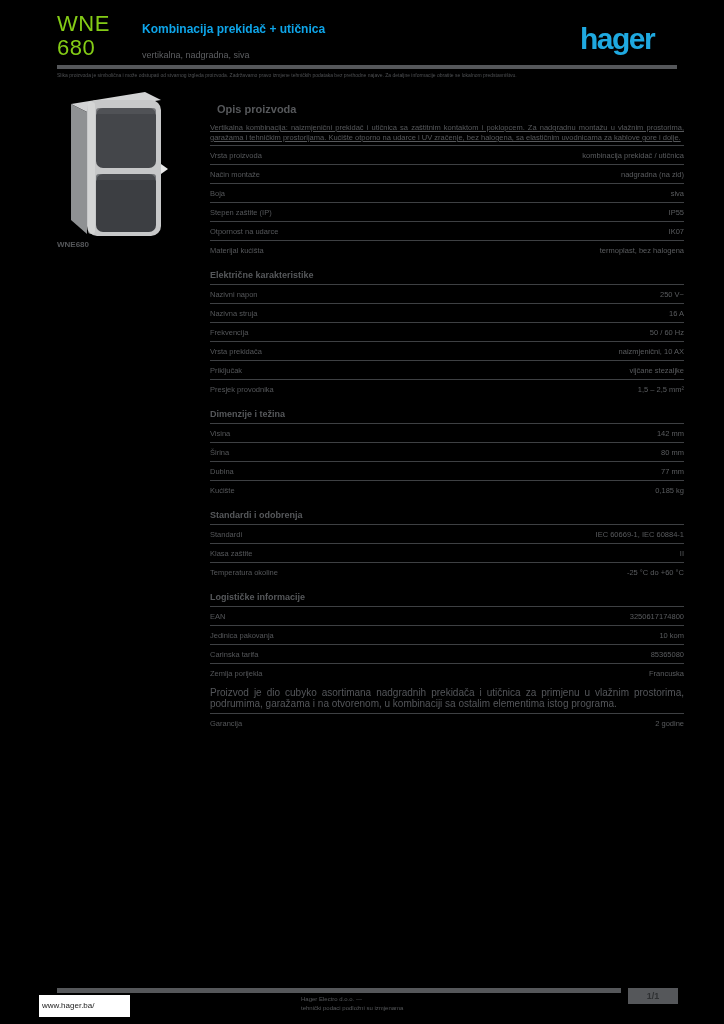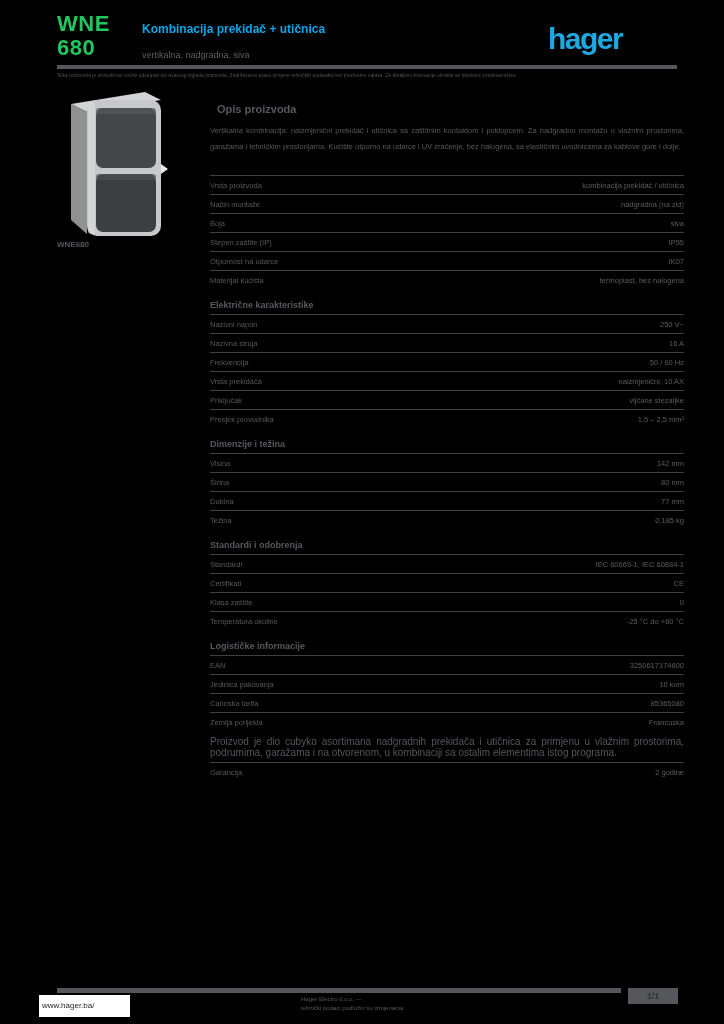--- a/index.html
+++ b/index.html
@@ -5,28 +5,28 @@
   html,body{margin:0;padding:0;}
   body{
     width:724px;height:1024px;position:relative;overflow:hidden;
     background:#000000;
     font-family:"Liberation Sans", sans-serif;
     color:#56585B;
   }
   
   .hdr-ref{
     position:absolute;left:57px;top:12px;width:84px;
-    font-size:22px;font-weight:bold;line-height:24px;letter-spacing:.5px;
-    color:#22c55e;word-wrap:break-word;
+    font-size:22px;font-weight:normal;line-height:24px;letter-spacing:.5px;
+    color:#84cc16;word-wrap:break-word;
   }
   .hdr-titles{position:absolute;left:142px;top:22px;width:260px;}
   .hdr-title{font-size:12px;font-weight:bold;color:#0ea5e9;line-height:14px;}
   .hdr-subtitle{font-size:9px;color:#5D5F62;margin-top:14px;line-height:11px;}
   .logo{
-    position:absolute;left:548px;top:22px;width:92px;
+    position:absolute;left:580px;top:22px;width:92px;
     font-size:30px;font-weight:800;letter-spacing:-1.5px;
     color:#1FA9E0;line-height:34px;
   }
   .hdr-rule{position:absolute;left:57px;top:65px;width:620px;height:4px;background:#55575A;}
   .disclaimer{
     position:absolute;left:57px;top:72px;width:620px;height:8px;
     font-size:5px;line-height:7px;color:#4E5053;
     white-space:nowrap;overflow:hidden;
   }
   
@@ -39,22 +39,22 @@
   .main{position:absolute;left:210px;top:90px;width:474px;}
   .section-heading{
     font-size:11px;font-weight:bold;color:#56585B;
     margin:12px 0 7px 7px;line-height:14px;
   }
   .section-subheading{
     font-size:9px;font-weight:bold;color:#56585B;
     margin:10px 0 3px 0;line-height:12px;
   }
   .section-paragraph{
-    font-size:7.5px;line-height:16px;color:#56585B;
-    margin:2px 0 20px 0;text-align:justify;
+    font-size:7.5px;line-height:10px;color:#56585B;
+    margin:2px 0 2px 0;text-align:justify;text-decoration:underline;
   }
   .section-note{
     font-size:10px;line-height:10.5px;color:#54565A;
     margin:6px 0 4px 0;text-align:justify;
   }
   .spec-row{
     display:flex;justify-content:space-between;align-items:baseline;
     border-top:1px solid #3E4043;
     padding:4.5px 0 4px 0;
     font-size:7.5px;line-height:9.5px;
@@ -180,33 +180,29 @@
     <span class="spec-label">Širina</span>
     <span class="spec-value">80 mm</span>
   </div>
 
   <div class="spec-row">
     <span class="spec-label">Dubina</span>
     <span class="spec-value">77 mm</span>
   </div>
 
   <div class="spec-row">
-    <span class="spec-label">Težina</span>
+    <span class="spec-label">Kućište</span>
     <span class="spec-value">0,185 kg</span>
   </div>
 <div class="section-subheading">Standardi i odobrenja</div>
   <div class="spec-row">
     <span class="spec-label">Standardi</span>
     <span class="spec-value">IEC 60669-1, IEC 60884-1</span>
   </div>
 
-  <div class="spec-row">
-    <span class="spec-label">Certifikati</span>
-    <span class="spec-value">CE</span>
-  </div>
 
   <div class="spec-row">
     <span class="spec-label">Klasa zaštite</span>
     <span class="spec-value">II</span>
   </div>
 
   <div class="spec-row">
     <span class="spec-label">Temperatura okoline</span>
     <span class="spec-value">-25 °C do +60 °C</span>
   </div>

